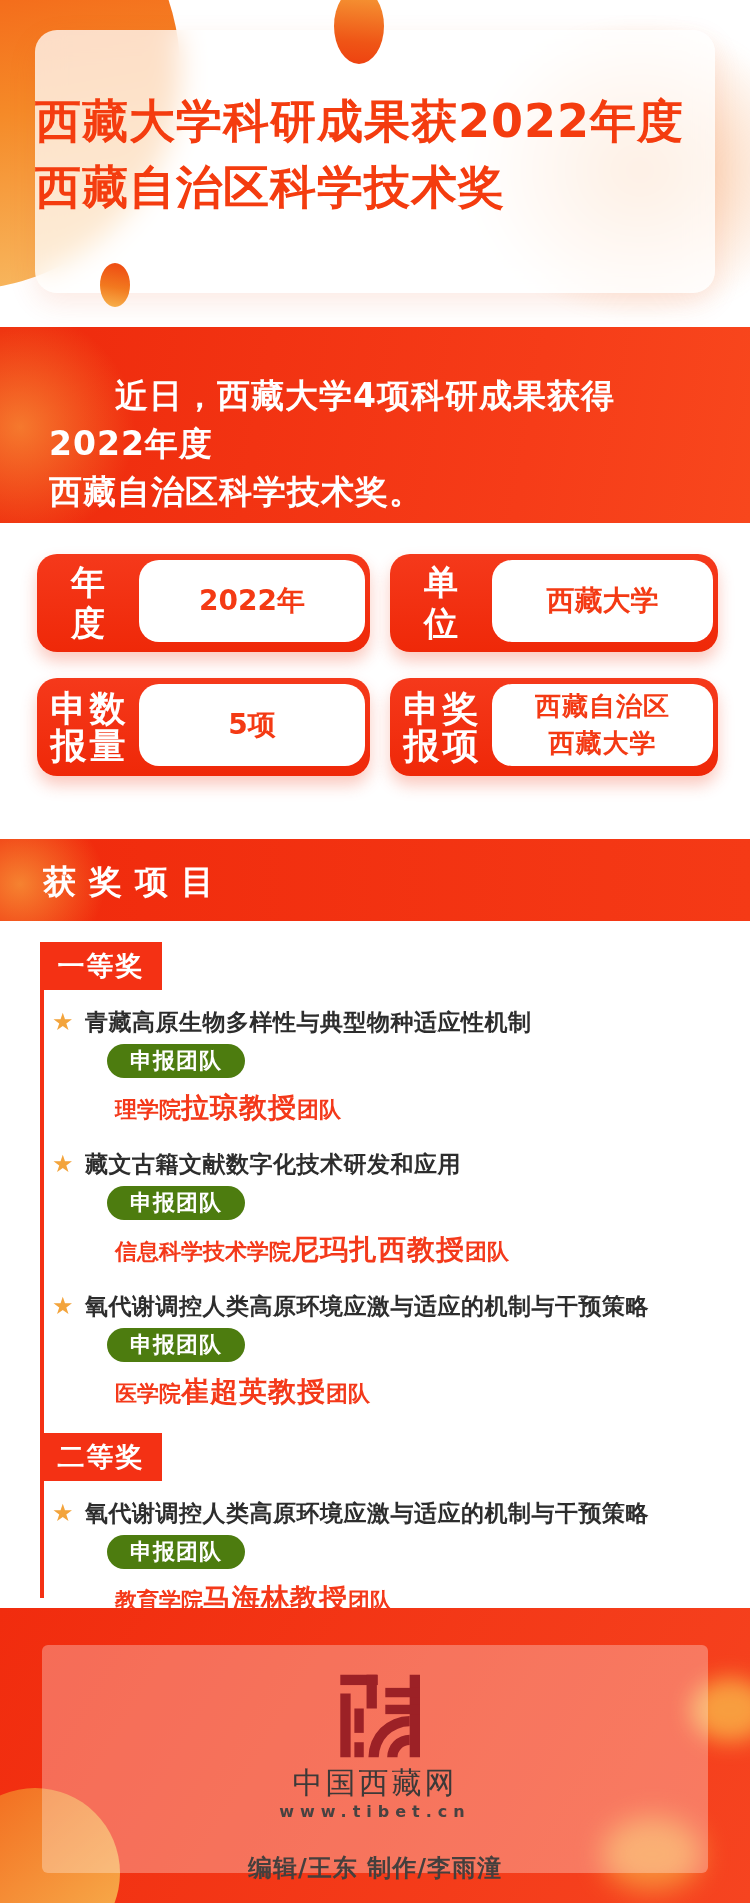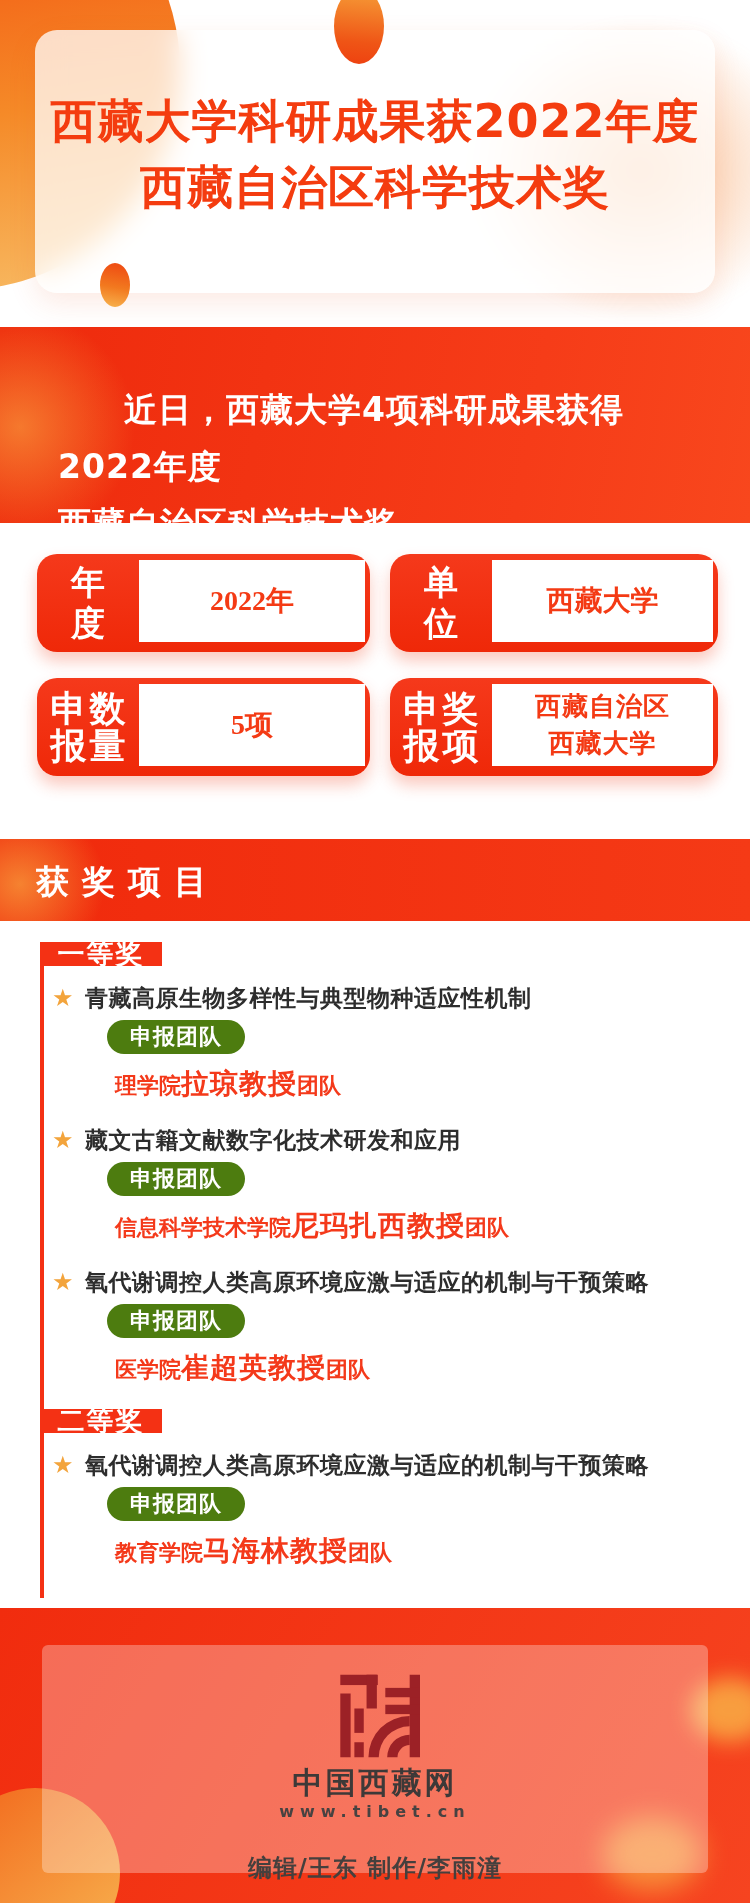--- a/index.html
+++ b/index.html
@@ -26,21 +26,21 @@
     filter:blur(6px);
   }
   .hero-card {
     position:absolute; left:35px; top:30px; width:680px; height:263px;
     border-radius:22px;
     background:rgba(255,255,255,.75);
     box-shadow:0 10px 28px rgba(233,80,30,.12);
     backdrop-filter:blur(14px); -webkit-backdrop-filter:blur(14px);
     z-index:2;
   }
-  .hero-titles { padding-top:58px; text-align:center; }
+  .hero-titles { padding-top:58px; }
   .hero-title-line {
     display:block; color:#f43c0f; font-weight:800;
     font-size:46px; line-height:66px; letter-spacing:1px;
   }
   .hero-ellipse-tr {
     position:absolute; left:334px; top:-12px; width:50px; height:76px;
     border-radius:50%;
     background:linear-gradient(185deg,#f69b36 5%,#ef5516 70%,#ee4110);
     z-index:3;
   }
@@ -54,22 +54,22 @@
   
   .banner {
     position:relative; height:196px; overflow:hidden;
     background:linear-gradient(100deg,#ee2a0c,#f63c18 70%,#f8471d);
   }
   .banner::before {
     content:""; position:absolute; left:-95px; top:-15px; width:230px; height:230px;
     border-radius:50%;
     background:radial-gradient(closest-side, rgba(248,153,59,.7), rgba(248,153,59,0));
   }
-  .banner-text { position:relative; margin:18px; padding:36px 38px 0 40px;
-    color:#fff; font-size:33px; line-height:57px; font-weight:700; letter-spacing:1px; }
+  .banner-text { position:relative; margin:9px; padding:36px 38px 0 40px;
+    color:#fff; font-size:33px; line-height:48px; font-weight:700; letter-spacing:1px; }
   .banner-line { display:block; }
   .banner-line.indent { text-indent:66px; }
 
   
   .stats { height:316px; background:#fff; padding-top:31px; }
   .stats-row { display:flex; margin:0 0 26px 37px; }
   .stat-card {
     position:relative; height:98px; border-radius:20px;
     background:linear-gradient(180deg,#f5391b,#ef2808);
     box-shadow:0 9px 16px rgba(240,60,25,.28);
@@ -78,44 +78,45 @@
   .stat-card.c2 { width:328px; }
   .stat-label {
     position:absolute; left:0; top:0; bottom:0; width:102px;
     display:flex; flex-direction:column; align-items:center; justify-content:center;
     color:#fff; font-weight:800; text-align:center;
   }
   .stat-label.single .lbl-line { font-size:34px; line-height:41px; }
   .stat-label.double .lbl-line { font-size:36px; line-height:37px; letter-spacing:3px; text-indent:3px; }
   .stat-value {
     position:absolute; left:102px; top:6px; right:5px; bottom:10px;
-    background:#fff; border-radius:0;
+    background:#fff; border-radius:20px;
     display:flex; flex-direction:column; align-items:center; justify-content:center;
-    color:#f43a14; font-weight:700; text-align:left;font-family:Liberation Serif, serif;
+    color:#f43a14; font-weight:700; text-align:left;
   }
   .stat-value .val-line { font-size:28px; line-height:38px; }
   .stat-value.small .val-line { font-size:26px; line-height:37px; letter-spacing:1px; }
 
   
   .awards-band {
     position:relative; height:82px; overflow:hidden;
     background:linear-gradient(90deg,#f02a0c,#f53a16);
+    padding-left:7px;
   }
   .awards-band::before {
     content:""; position:absolute; left:-65px; top:-35px; width:170px; height:160px;
     border-radius:50%;
     background:radial-gradient(closest-side, rgba(247,152,57,.8), rgba(247,152,57,0));
   }
   .awards-band-title { position:relative; margin:0; padding:21px 0 0 36px;
     color:#fff; font-size:33px; font-weight:800; letter-spacing:13px; }
 
   .awards-body { position:relative; height:687px; background:#fff; padding-top:21px; }
   .timeline { position:absolute; left:40px; top:21px; width:4px; height:656px; background:#f43114; }
   .grade-label {
-    position:relative; margin:0 0 17px 40px; width:122px; height:24px;
+    position:relative; margin:0 0 17px 40px; width:122px; height:48px;
     background:#f43114; color:#fff; font-size:27px; font-weight:800; letter-spacing:2px;
     display:flex; align-items:center; justify-content:center;
   }
   .award-item { position:relative; margin:0 0 20px 52px; }
   .item-title { display:flex; align-items:flex-start; }
   .star { flex:none; width:26px; margin-right:7px; font-size:24px; line-height:30px; color:#f3a43c; }
   .title-text { font-size:23px; font-weight:800; color:#2d2d2d; line-height:30px; letter-spacing:.5px; }
   .pill {
     display:inline-block; margin:7px 0 0 55px; height:34px; line-height:34px;
     padding:0 23px; border-radius:17px; background:#4d7c0f;
@@ -141,21 +142,21 @@
   }
   .footer-glow-r2 {
     position:absolute; right:48px; bottom:12px; width:100px; height:74px;
     border-radius:50%; background:#f9a843; filter:blur(14px); opacity:.75;
   }
   .footer-panel {
     position:absolute; left:42px; top:37px; width:666px; height:228px;
     background:rgba(255,255,255,.3); border-radius:6px; text-align:center;
   }
   .tibet-logo { display:block; margin:26px auto 6px; }
-  .site-name { font-size:30px; color:#3d3938; font-weight:700; letter-spacing:3px; line-height:32px; }
+  .site-name { font-size:30px; color:#3d3938; font-weight:400; letter-spacing:3px; line-height:32px; }
   .site-url { font-size:16px; color:#474241; letter-spacing:6px; margin-top:3px; font-weight:600; line-height:20px; }
   .credits { font-size:24px; color:#453f3d; margin-top:32px; font-weight:600; letter-spacing:1px; line-height:28px; }
 </style>
 </head>
 <body>
 
 <div class="hero">
   <div class="hero-blob-left"></div>
   <div class="hero-glow-right"></div>
   <div class="hero-card">

